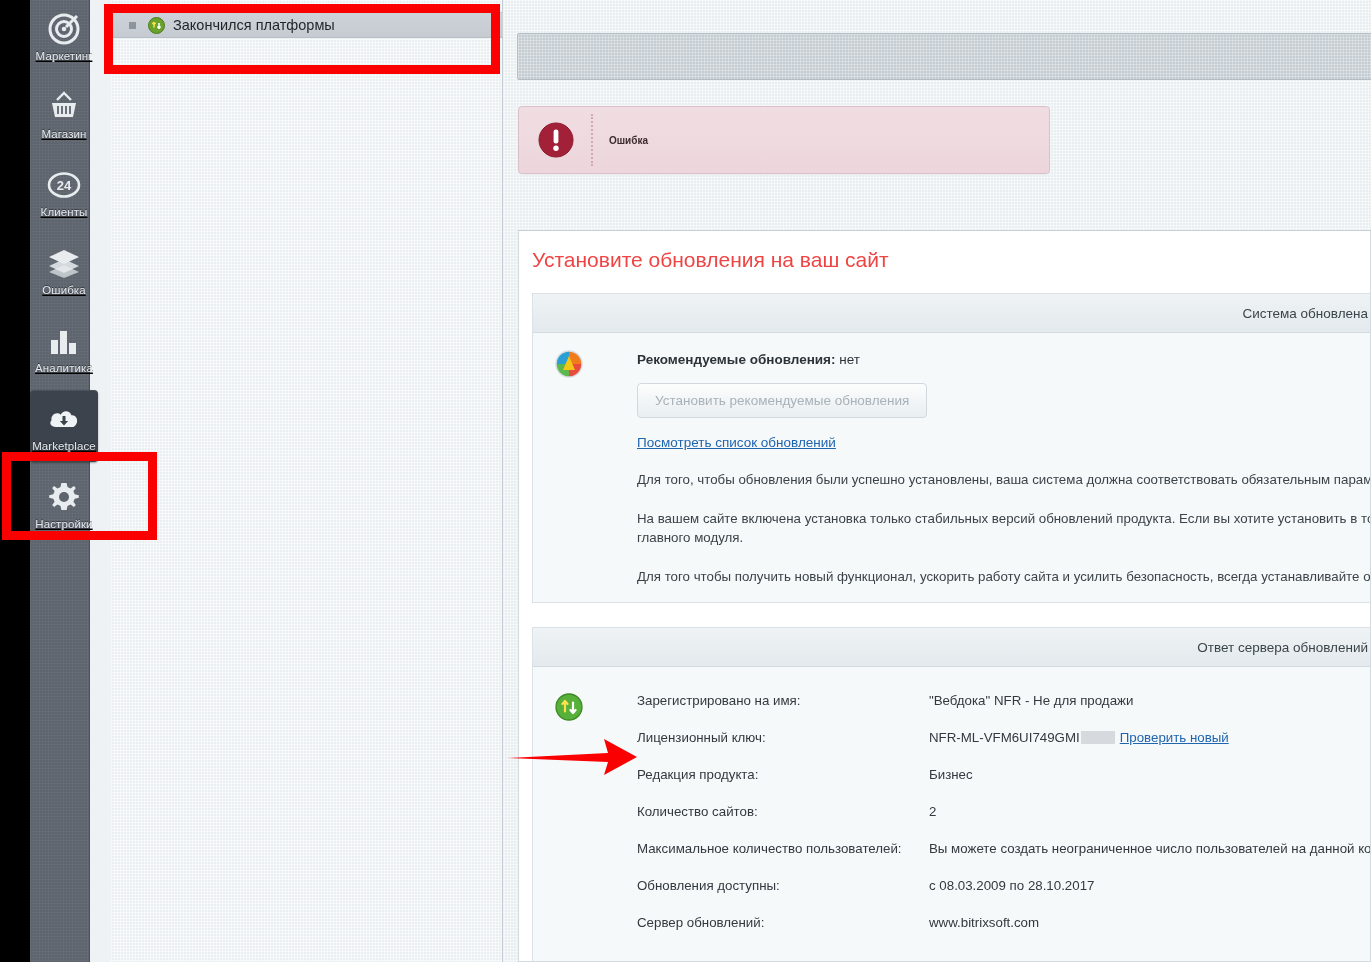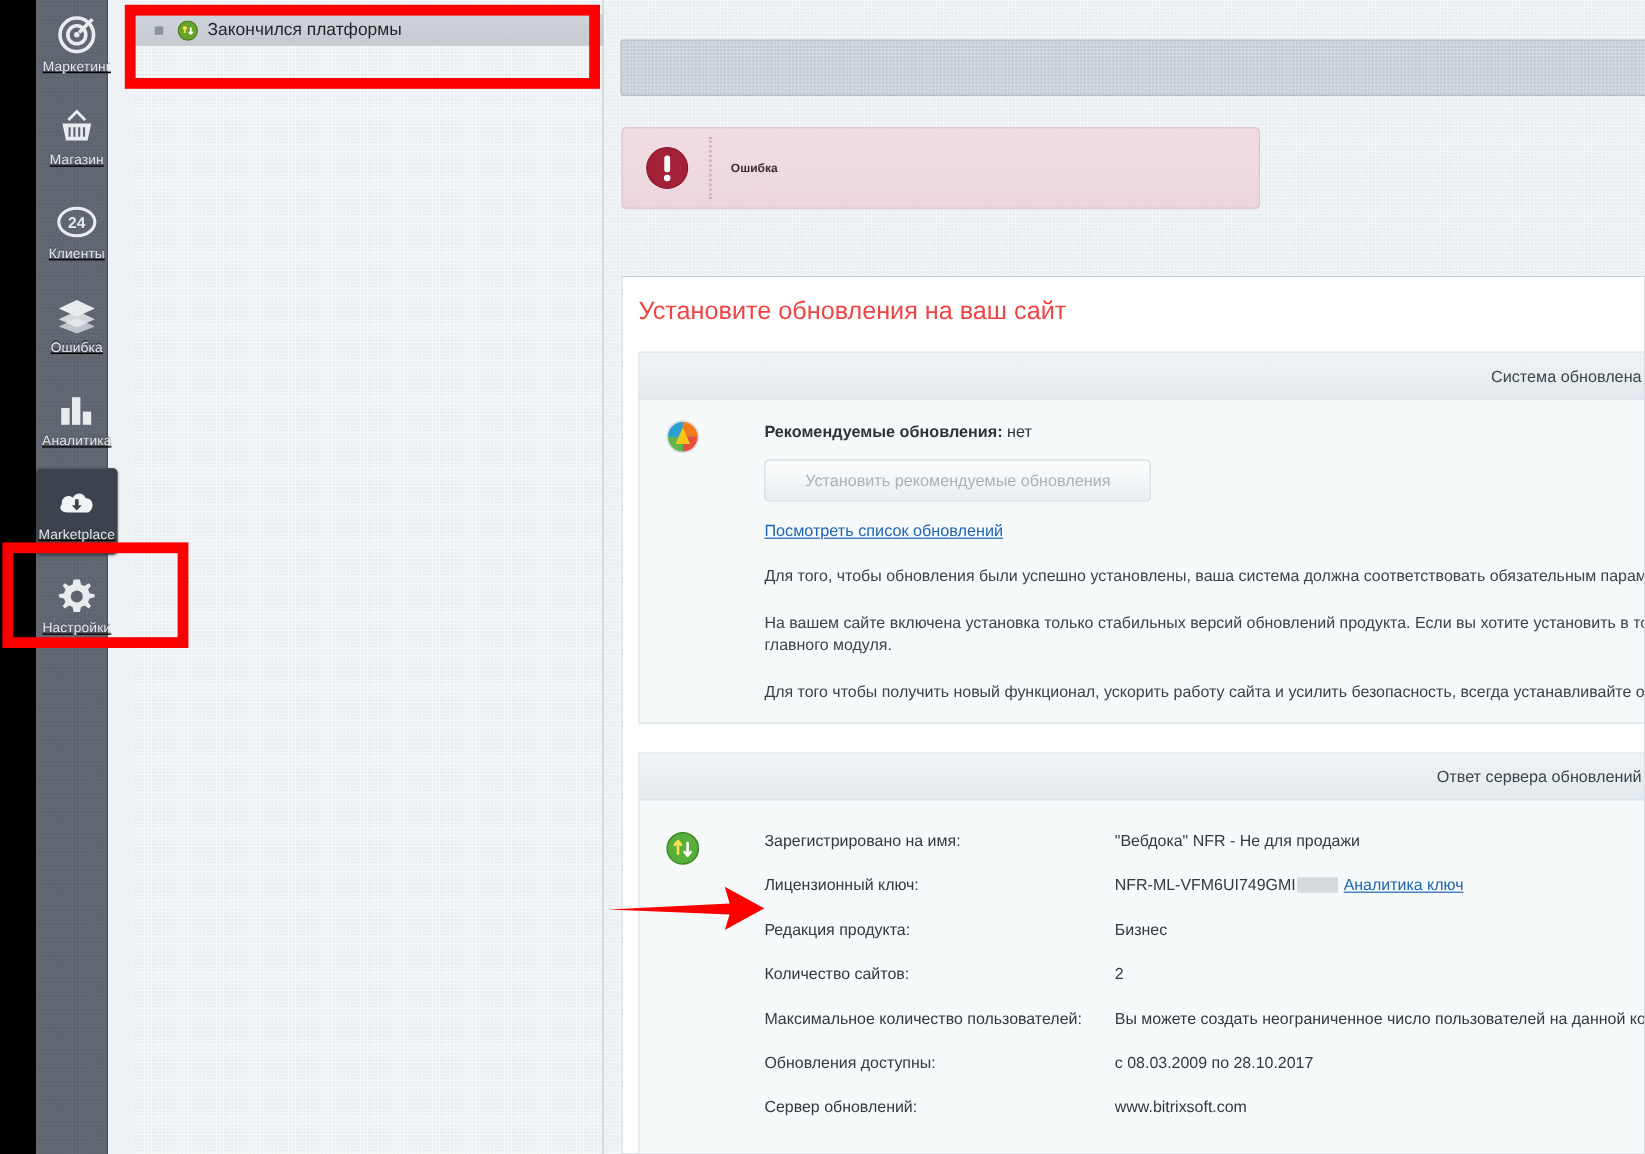--- a/index.html
+++ b/index.html
@@ -273,21 +273,21 @@
     font-size: 13.5px;
     color: #2c3338;
     line-height: 18px;
     white-space: nowrap;
   }
   .rec-line b { font-weight: bold; text-align: right; }
 
   .btn-disabled {
     margin: 14px 0 0 84px;
     display: inline-block;
-    padding: 9px 33px;
+    padding: 9px 17px;
     font-size: 13.5px;
     color: #a9b2b9;
     background: linear-gradient(#fcfdfd, #e9eef1);
     border: 1px solid #d2d9de;
     border-radius: 4px;
     cursor: default;
     white-space: nowrap;
   }
 
   .link {
@@ -524,21 +524,21 @@
           </span>
 
           <div class="srv-row">
             <span class="srv-label">Зарегистрировано на имя:</span>
             <span class="srv-value">"Вебдока" NFR - Не для продажи</span>
           </div>
 
           <div class="srv-row">
             <span class="srv-label">Лицензионный ключ:</span>
             <span class="srv-value">
-              <span>NFR-ML-VFM6UI749GMI</span><span class="key-redacted"></span><span class="link">Аналитика ключ</span>
+              <span>NFR-ML-VFM6UI749GMI</span><span class="key-redacted"></span><span class="link">Проверить новый</span>
             </span>
           </div>
 
           <div class="srv-row">
             <span class="srv-label">Редакция продукта:</span>
             <span class="srv-value">Бизнес</span>
           </div>
 
           <div class="srv-row">
             <span class="srv-label">Количество сайтов:</span>

